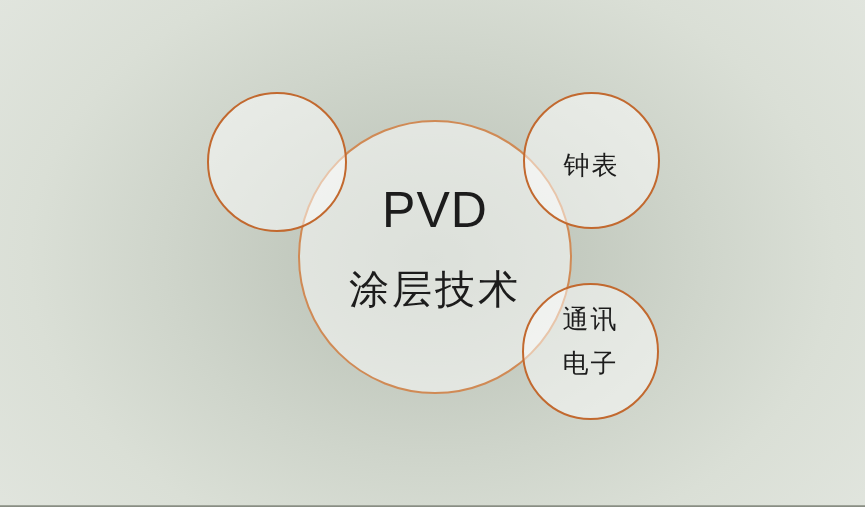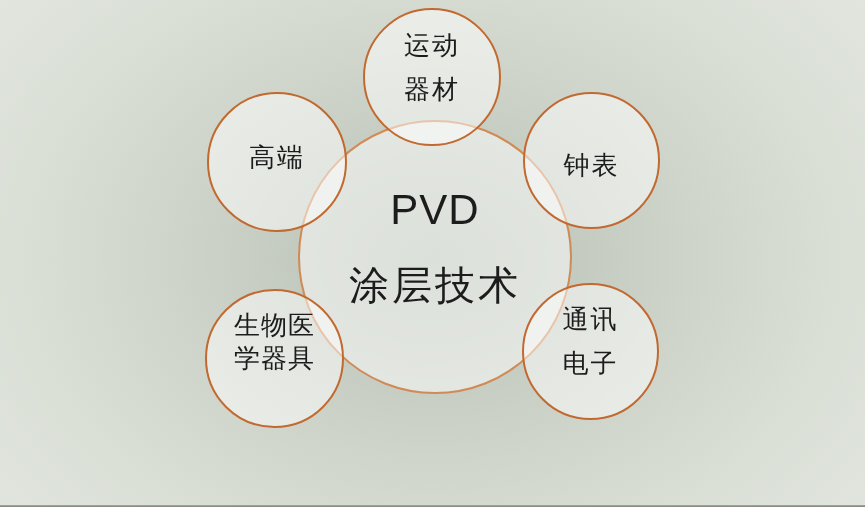--- a/index.html
+++ b/index.html
@@ -32,21 +32,21 @@
   }
   .c-sports     {left:363px;top:8px;  width:138px;height:138px;}
   .c-watches    {left:523px;top:92px; width:137px;height:137px;}
   .c-electronics{left:522px;top:283px;width:137px;height:137px;}
   .c-others     {left:364px;top:368px;width:136px;height:136px;}
   .c-biomedical {left:205px;top:289px;width:139px;height:139px;}
   .c-bathroom   {left:207px;top:92px; width:140px;height:140px;}
 
   .center-label{display:flex;flex-direction:column;align-items:center;
     transform:translateY(-10px);}
-  .center-label .pvd{display:block;font-size:42px;line-height:1;letter-spacing:1px;}
+  .center-label .pvd{display:block;font-size:50px;line-height:1;letter-spacing:1px;}
   .center-label .tech{display:block;font-size:40px;line-height:1;letter-spacing:3px;margin-top:34px;}
 
   .sat-label{font-size:26px;letter-spacing:2px;line-height:44px;}
   .sat-label .line{display:block;}
   .c-sports      .sat-label{transform:translateY(-10px);}
   .c-bathroom    .sat-label{transform:translateY(-5px);}
   .c-electronics .sat-label{transform:translateY(-11px);}
   .c-biomedical  .sat-label{line-height:33px;letter-spacing:1px;transform:translateY(-17px);}
   .c-watches     .sat-label{transform:translateY(-2px);margin-top:12px;}
   .c-others      .sat-label{transform:translateY(-4px);}
@@ -62,49 +62,36 @@
 
 <div class="stage">
 
   <div class="circle center-circle">
     <div class="center-label">
       <span class="pvd">PVD</span>
       <span class="tech">涂层技术</span>
     </div>
   </div>
 
-  <div class="circle sat c-sports">
-    <div class="sat-label">
-      <span class="line">运动</span>
-      <span class="line">器材</span>
-    </div>
-  </div>
 
   <div class="circle sat c-watches">
     <div class="sat-label">
       <span class="line">钟表</span>
       <span class="line"></span>
     </div>
   </div>
 
   <div class="circle sat c-electronics">
     <div class="sat-label">
       <span class="line">通讯</span>
       <span class="line">电子</span>
     </div>
   </div>
 
 
-  <div class="circle sat c-biomedical">
-    <div class="sat-label">
-      <span class="line">生物医</span>
-      <span class="line">学器具</span>
-    </div>
-  </div>
 
   <div class="circle sat c-bathroom">
     <div class="sat-label">
-      <span class="line">高端</span>
     </div>
   </div>
 
   <div class="bottom-edge"></div>
 </div>
 
 </body></html>

